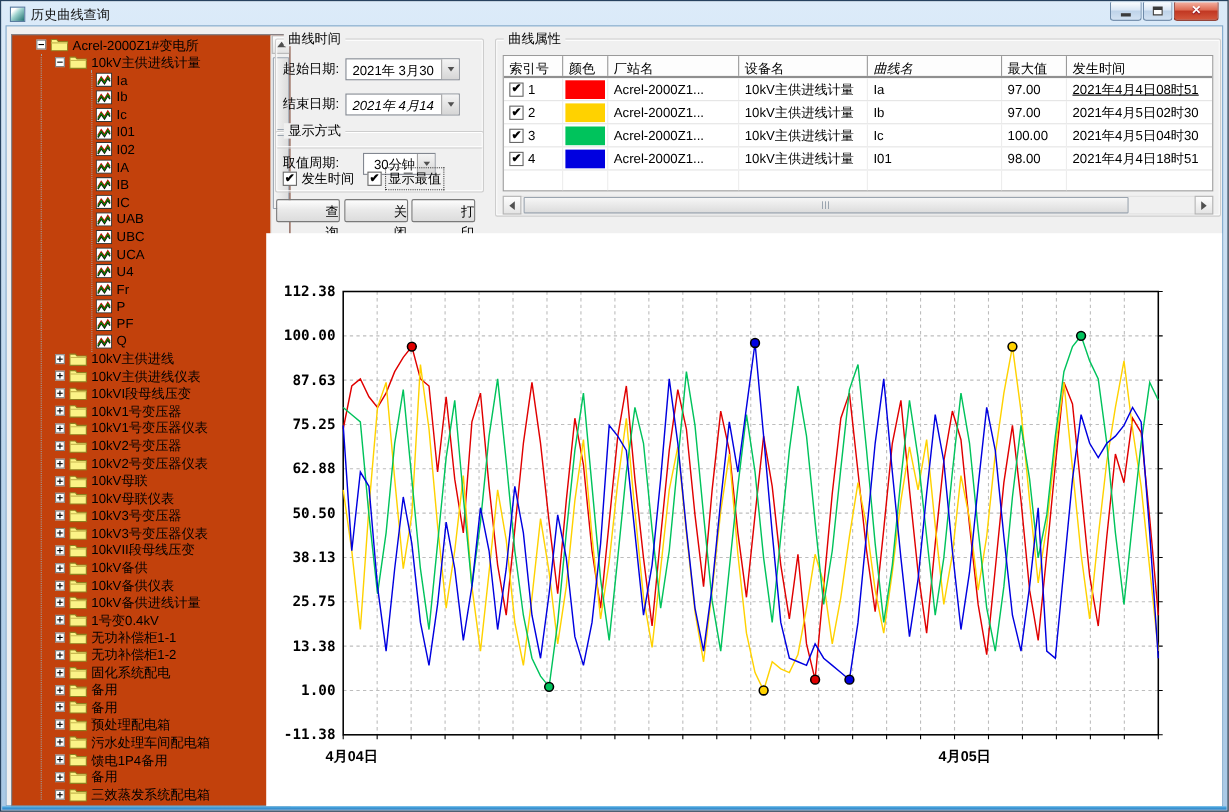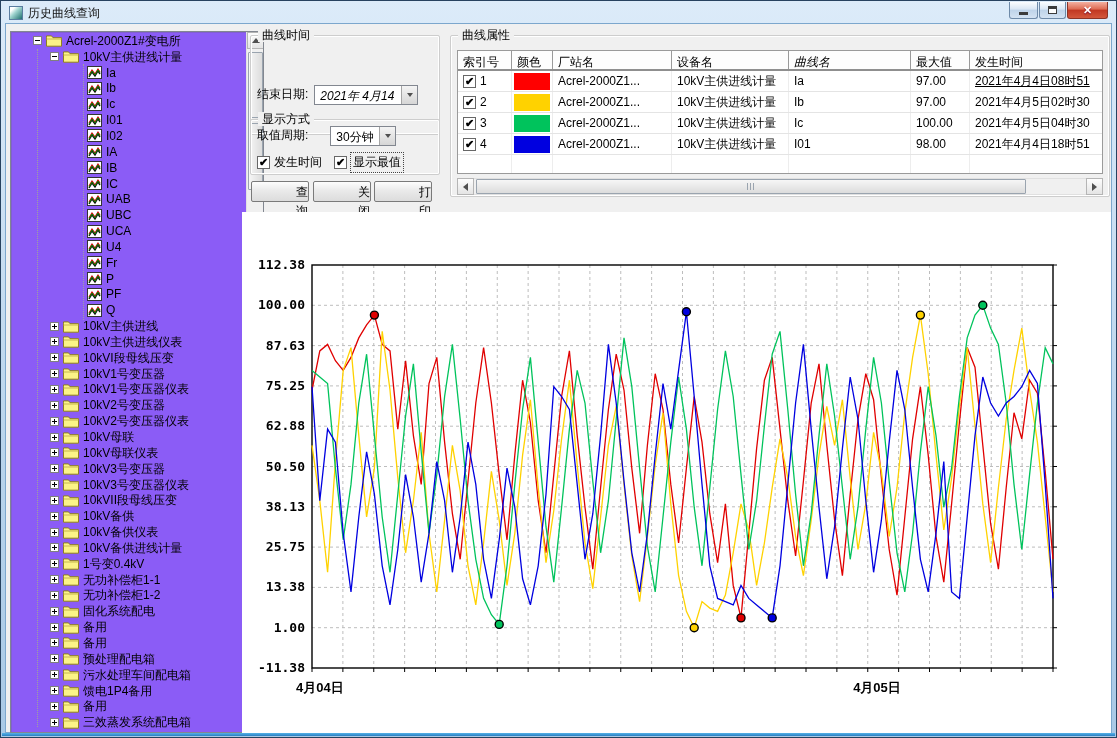--- a/index.html
+++ b/index.html
@@ -18,21 +18,21 @@
     display:flex;align-items:center;justify-content:center;
     background:linear-gradient(#fbfdfe,#d9e6f4 45%,#bed3e9 50%,#d3e2f2);}
   .wb.min{width:29px}.wb.max{width:27px}
   .wb.close{width:41px;border-color:#8c3326;background:linear-gradient(#f4b0a0,#dd6a52 45%,#c13722 50%,#d3573c);}
   .glyph-min{width:9px;height:3px;background:#3b3b3b;margin-top:6px;}
   .glyph-max{width:9px;height:8px;border:1px solid #3b3b3b;border-top:3px solid #3b3b3b;background:#fdfdfd;}
   .glyph-x{color:#fff;font-size:11px;font-weight:bold;text-shadow:0 1px 1px #702;line-height:15px;}
   
   .body{position:absolute;left:4px;right:4px;top:22px;bottom:4px;background:#f0f0f0;border:1px solid #7ca7cd;}
   
-  .tree-panel{position:absolute;left:4px;top:7px;width:254px;height:702px;background:#8b5cf6;
+  .tree-panel{position:absolute;left:4px;top:7px;width:254px;height:702px;background:#c2410c;
     border:1px solid #828790;box-shadow:inset 1px 1px 0 rgba(100,100,100,.25);overflow:hidden;}
   #tree{position:absolute;left:0;top:1px;right:17px;bottom:0;overflow:hidden;}
   .guide{position:absolute;border-left:1px dotted #a0a0a0;width:0;}
   .tree-row{position:relative;height:15.85px;display:flex;align-items:center;white-space:nowrap;font-size:12px;}
   .tree-row .lbl{margin-left:4px;line-height:14px;}
   .exp{flex:none;width:9px;height:9px;border:1px solid #7f7f7f;background:#fff;position:relative;margin-right:4px;}
   .exp .h{position:absolute;left:1px;top:3px;width:5px;height:1px;background:#000;}
   .exp .v{position:absolute;left:3px;top:1px;width:1px;height:5px;background:#000;display:none;}
   .exp.plus .v{display:block;}
   .tree-row svg{flex:none;}
@@ -571,34 +571,43 @@
             <span class="grip"></span>
           </div>
         <div class="sbtn" style="bottom:0;top:auto;">
             <span class="tri-down"></span>
           </div>
       </div>
     </div>
 
     <div class="group" style="left:244px;top:11px;width:190px;height:100px;">
       <span class="glabel">曲线时间</span>
+      <div class="frow" style="left:6px;top:16px;right:6px;height:21px;">
+        <span>起始日期:</span>
+        <div class="combo" style="width:104px;margin-left:6px;">
+          <span class="val">2021年 3月30</span>
+          <span class="btn">
+              <span class="tri-down" style="border-left-width:3.5px;border-right-width:3.5px;border-top-width:4px;"></span>
+            </span>
+        </div>
+      </div>
       <div class="frow" style="left:6px;top:48px;right:6px;height:21px;">
         <span>结束日期:</span>
         <div class="combo" style="width:104px;margin-left:6px;font-style:italic;">
           <span class="val">2021年 4月14</span>
           <span class="btn">
               <span class="tri-down" style="border-left-width:3.5px;border-right-width:3.5px;border-top-width:4px;"></span>
             </span>
         </div>
       </div>
     </div>
 
     <div class="group" style="left:244px;top:95px;width:190px;height:56px;">
       <span class="glabel">显示方式</span>
-      <div class="frow" style="left:6px;top:5px;right:6px;height:21px;">
+      <div class="frow" style="left:6px;top:18px;right:6px;height:21px;text-align:right;">
         <span>取值周期:</span>
         <div class="combo" style="width:66px;margin-left:22px;">
           <span class="val">30分钟</span>
           <span class="btn">
               <span class="tri-down" style="border-left-width:3.5px;border-right-width:3.5px;border-top-width:4px;"></span>
             </span>
         </div>
       </div>
       <div class="frow" style="left:6px;top:34px;right:2px;height:16px;">
         <span class="cb">✔</span>

